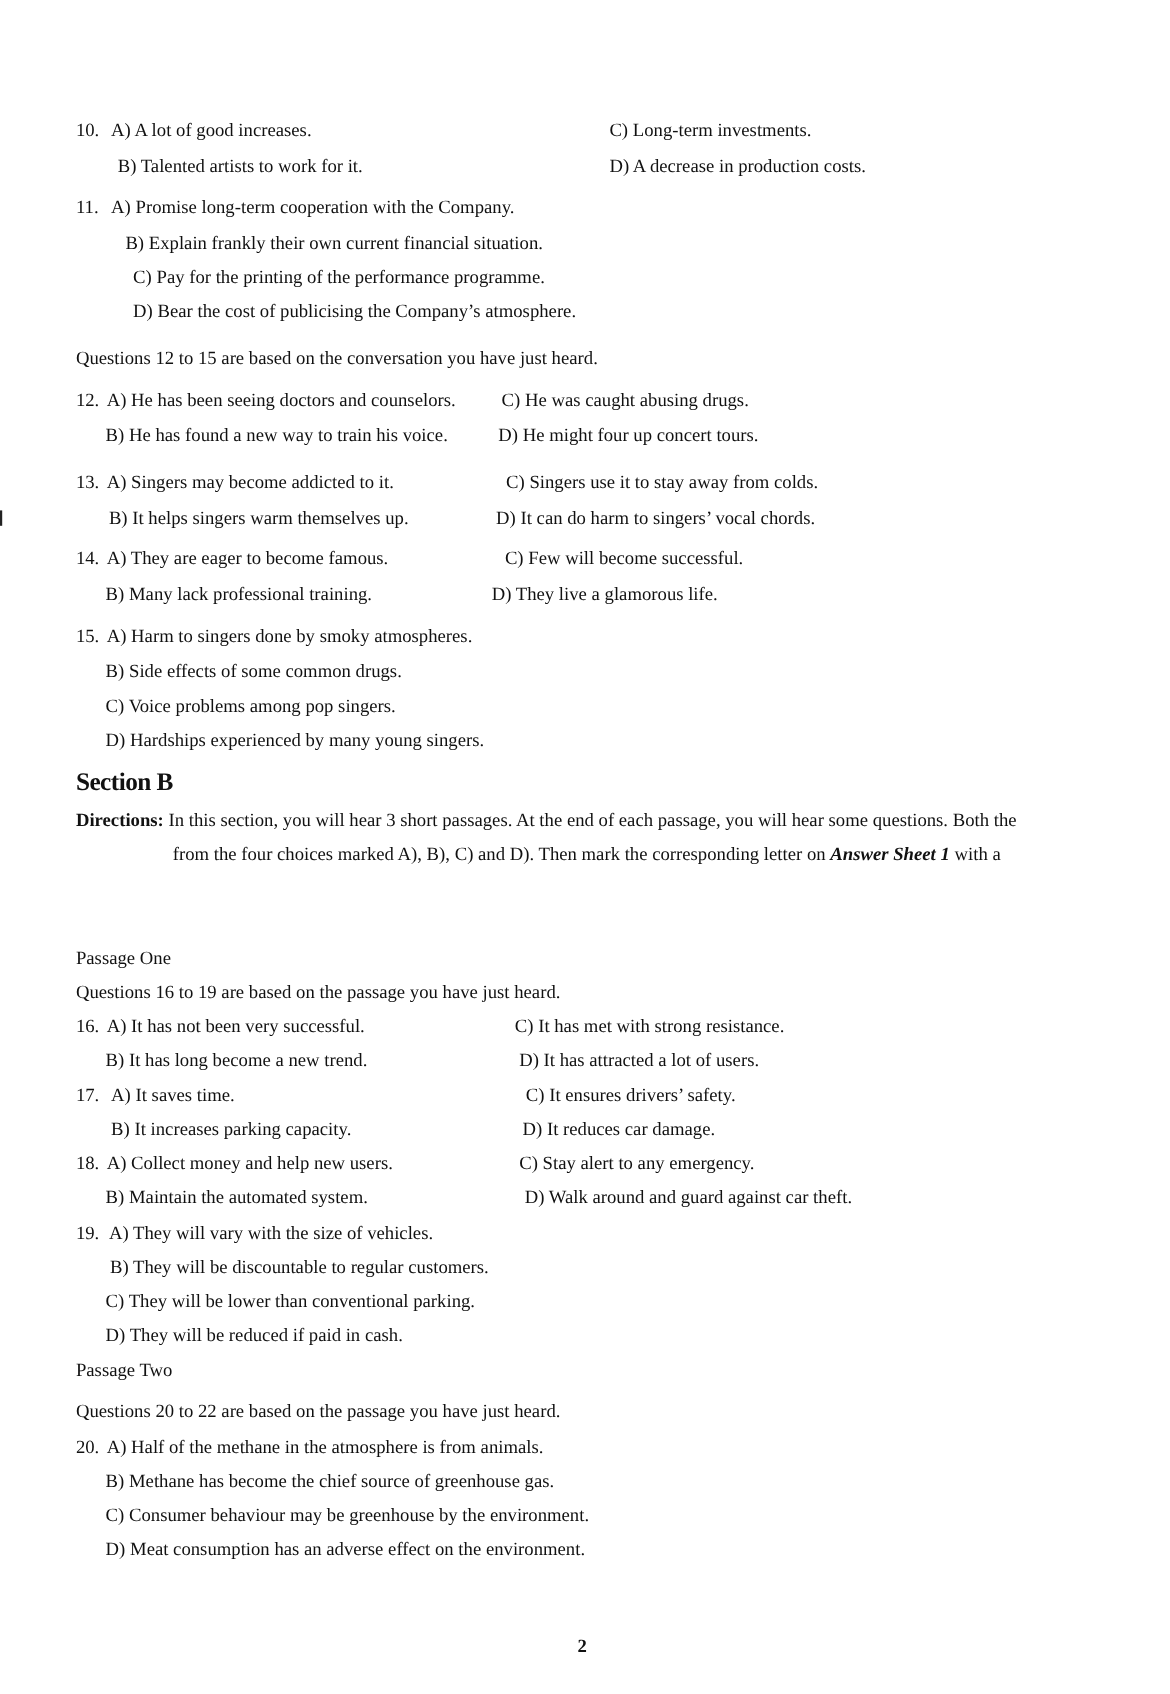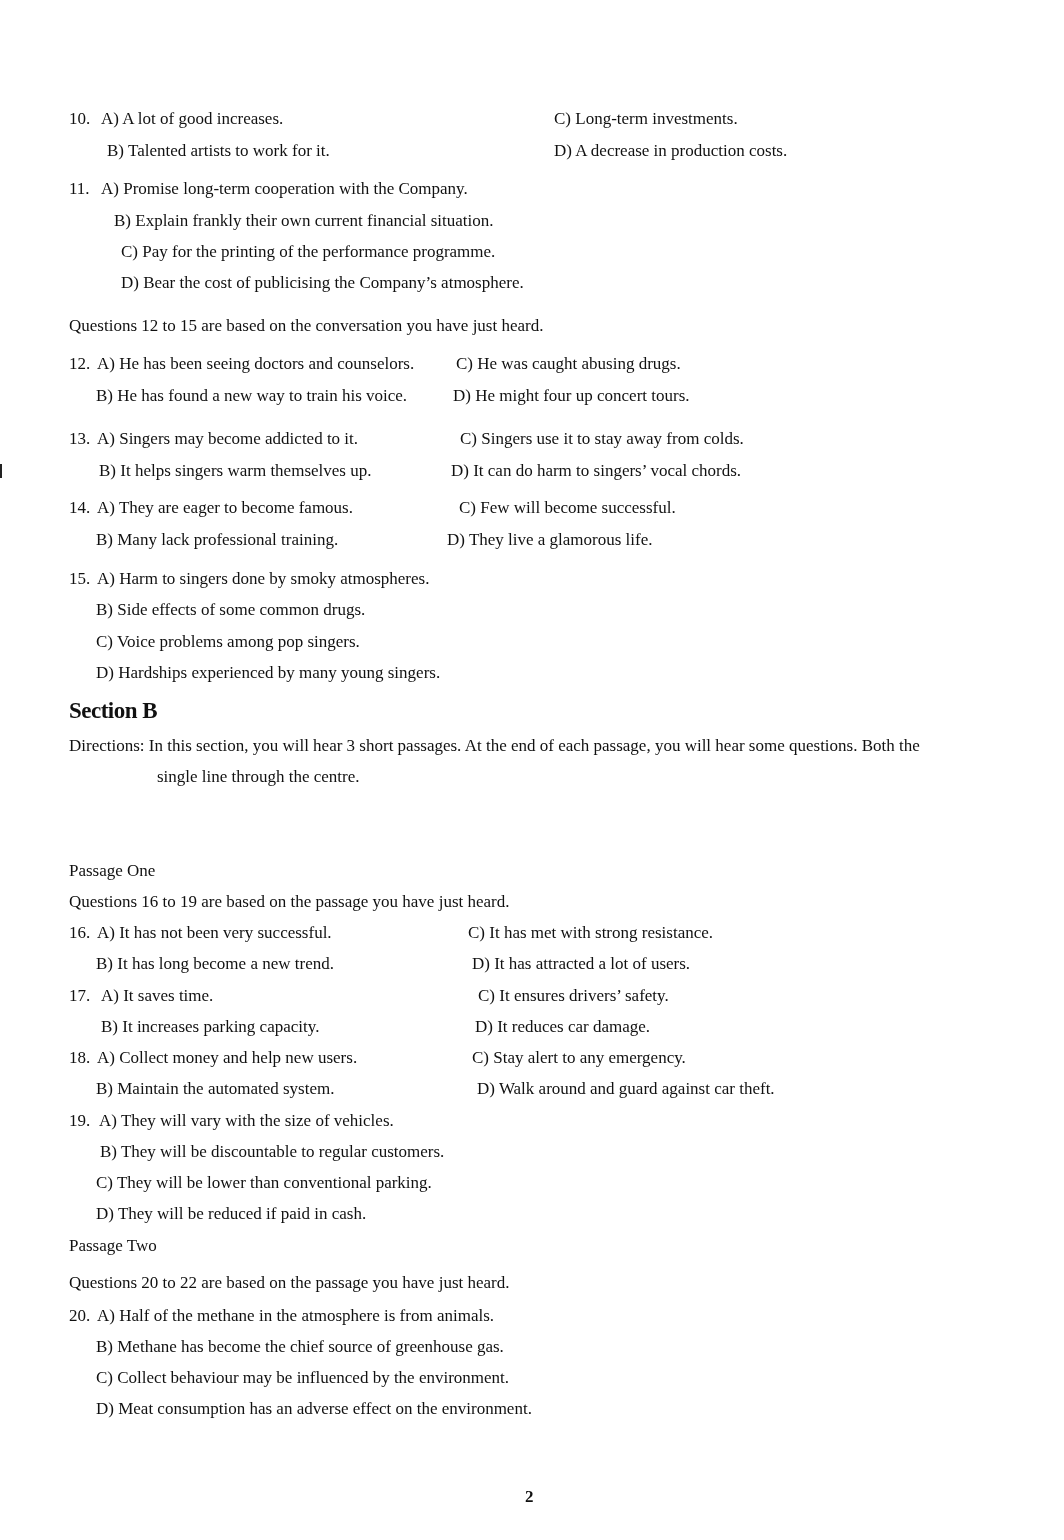--- a/index.html
+++ b/index.html
@@ -2,21 +2,21 @@
 <html><head>
 <meta charset="utf-8">
 <style>
   html, body { margin: 0; padding: 0; background: #ffffff; }
   body { width: 1064px; height: 1540px; position: relative; overflow: hidden;
          font-family: "Liberation Serif", "DejaVu Serif", serif; color: #111; }
   .t { position: absolute; font-size: 17px; line-height: 20px; white-space: nowrap; }
   .section-title { position: absolute; font-family: "Liberation Serif", serif; font-weight: bold;
          font-size: 23px; letter-spacing: -0.5px; }
   .dir { position: absolute; font-size: 17px; line-height: 31px; width: 930px; }
-  .dir b { font-weight: normal; }
+  .dir b { font-weight: bold; }
   .dir .indent { display: block; padding-left: 88px; }
   .page-num { position: absolute; font-size: 17px; font-weight: bold; }
   .edge-mark { position: absolute; left: 0; top: 464px; width: 2px; height: 14px; background: #222; }
 </style>
 </head>
 <body>
 
 <div class="edge-mark"></div>
 
 <div>
@@ -66,21 +66,21 @@
   <span class="t" style="left:97px;top:569px">A)  Harm to singers done by smoky atmospheres.</span>
   <span class="t" style="left:96px;top:600px">B) Side effects of some common drugs.</span>
   <span class="t" style="left:96px;top:632px">C) Voice problems among pop singers.</span>
   <span class="t" style="left:96px;top:663px">D) Hardships experienced by many young singers.</span>
 </div>
 
 <div class="section-title" style="left:69px;top:698px">Section B</div>
 
 <div class="dir" style="left:69px;top:730px">
   <span><b>Directions:</b><span> In this section, you will hear 3 short passages. At the end of each passage, you will hear some questions. Both the</span></span>
-  <span class="indent">single line through the centre.</span>
+  <span class="indent"><span>from the four choices marked A), B), C) and D). Then mark the corresponding letter on </span><b><i>Answer Sheet 1</i></b><span> with a</span></span>
 </div>
 
 <span class="t" style="left:69px;top:861px">Passage One</span>
 <span class="t" style="left:69px;top:892px">Questions 16 to 19 are based on the passage you have just heard.</span>
 
 <div>
   <span class="t" style="left:69px;top:923px">16.</span>
   <span class="t" style="left:97px;top:923px">A) It has not been very successful.</span>
   <span class="t" style="left:468px;top:923px">C) It has met with strong resistance.</span>
   <span class="t" style="left:96px;top:954px">B) It has long become a new trend.</span>
@@ -111,17 +111,17 @@
   <span class="t" style="left:96px;top:1204px">D) They will be reduced if paid in cash.</span>
 </div>
 
 <span class="t" style="left:69px;top:1236px">Passage Two</span>
 <span class="t" style="left:69px;top:1273px">Questions 20 to 22 are based on the passage you have just heard.</span>
 
 <div>
   <span class="t" style="left:69px;top:1306px">20.</span>
   <span class="t" style="left:97px;top:1306px">A) Half of the methane in the atmosphere is from animals.</span>
   <span class="t" style="left:96px;top:1337px">B) Methane has become the chief source of greenhouse gas.</span>
-  <span class="t" style="left:96px;top:1368px">C) Collect behaviour may be influenced by the environment.</span>
+  <span class="t" style="left:96px;top:1368px">C) Consumer behaviour may be greenhouse by the environment.</span>
   <span class="t" style="left:96px;top:1399px">D) Meat consumption has an adverse effect on the environment.</span>
 </div>
 
 <div class="page-num" style="left:525px;top:1487px">2</div>
 
 </body></html>

